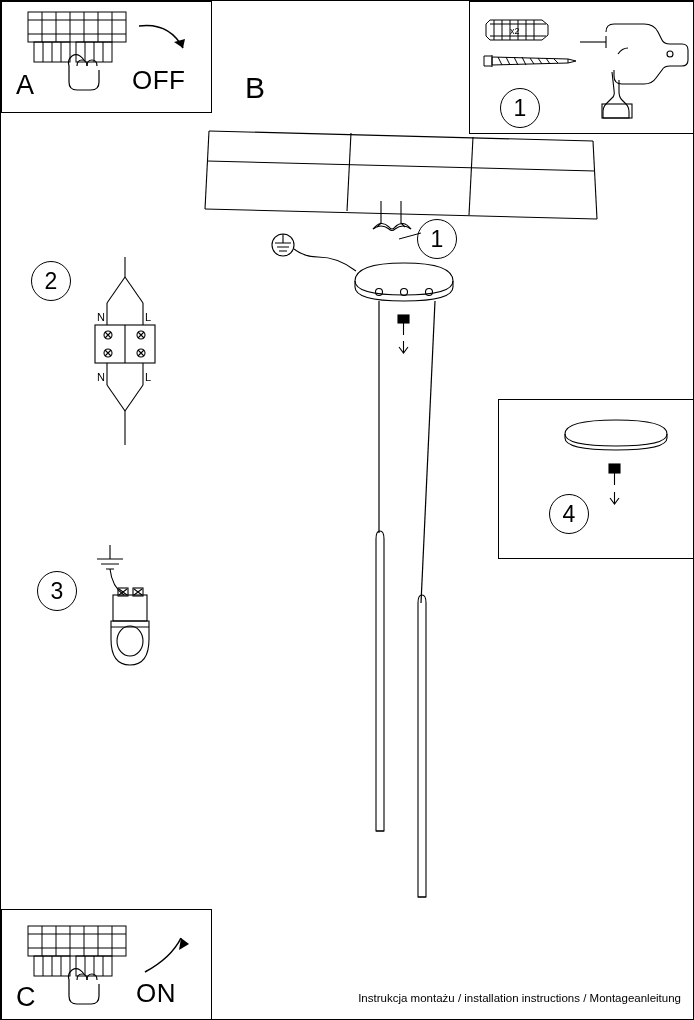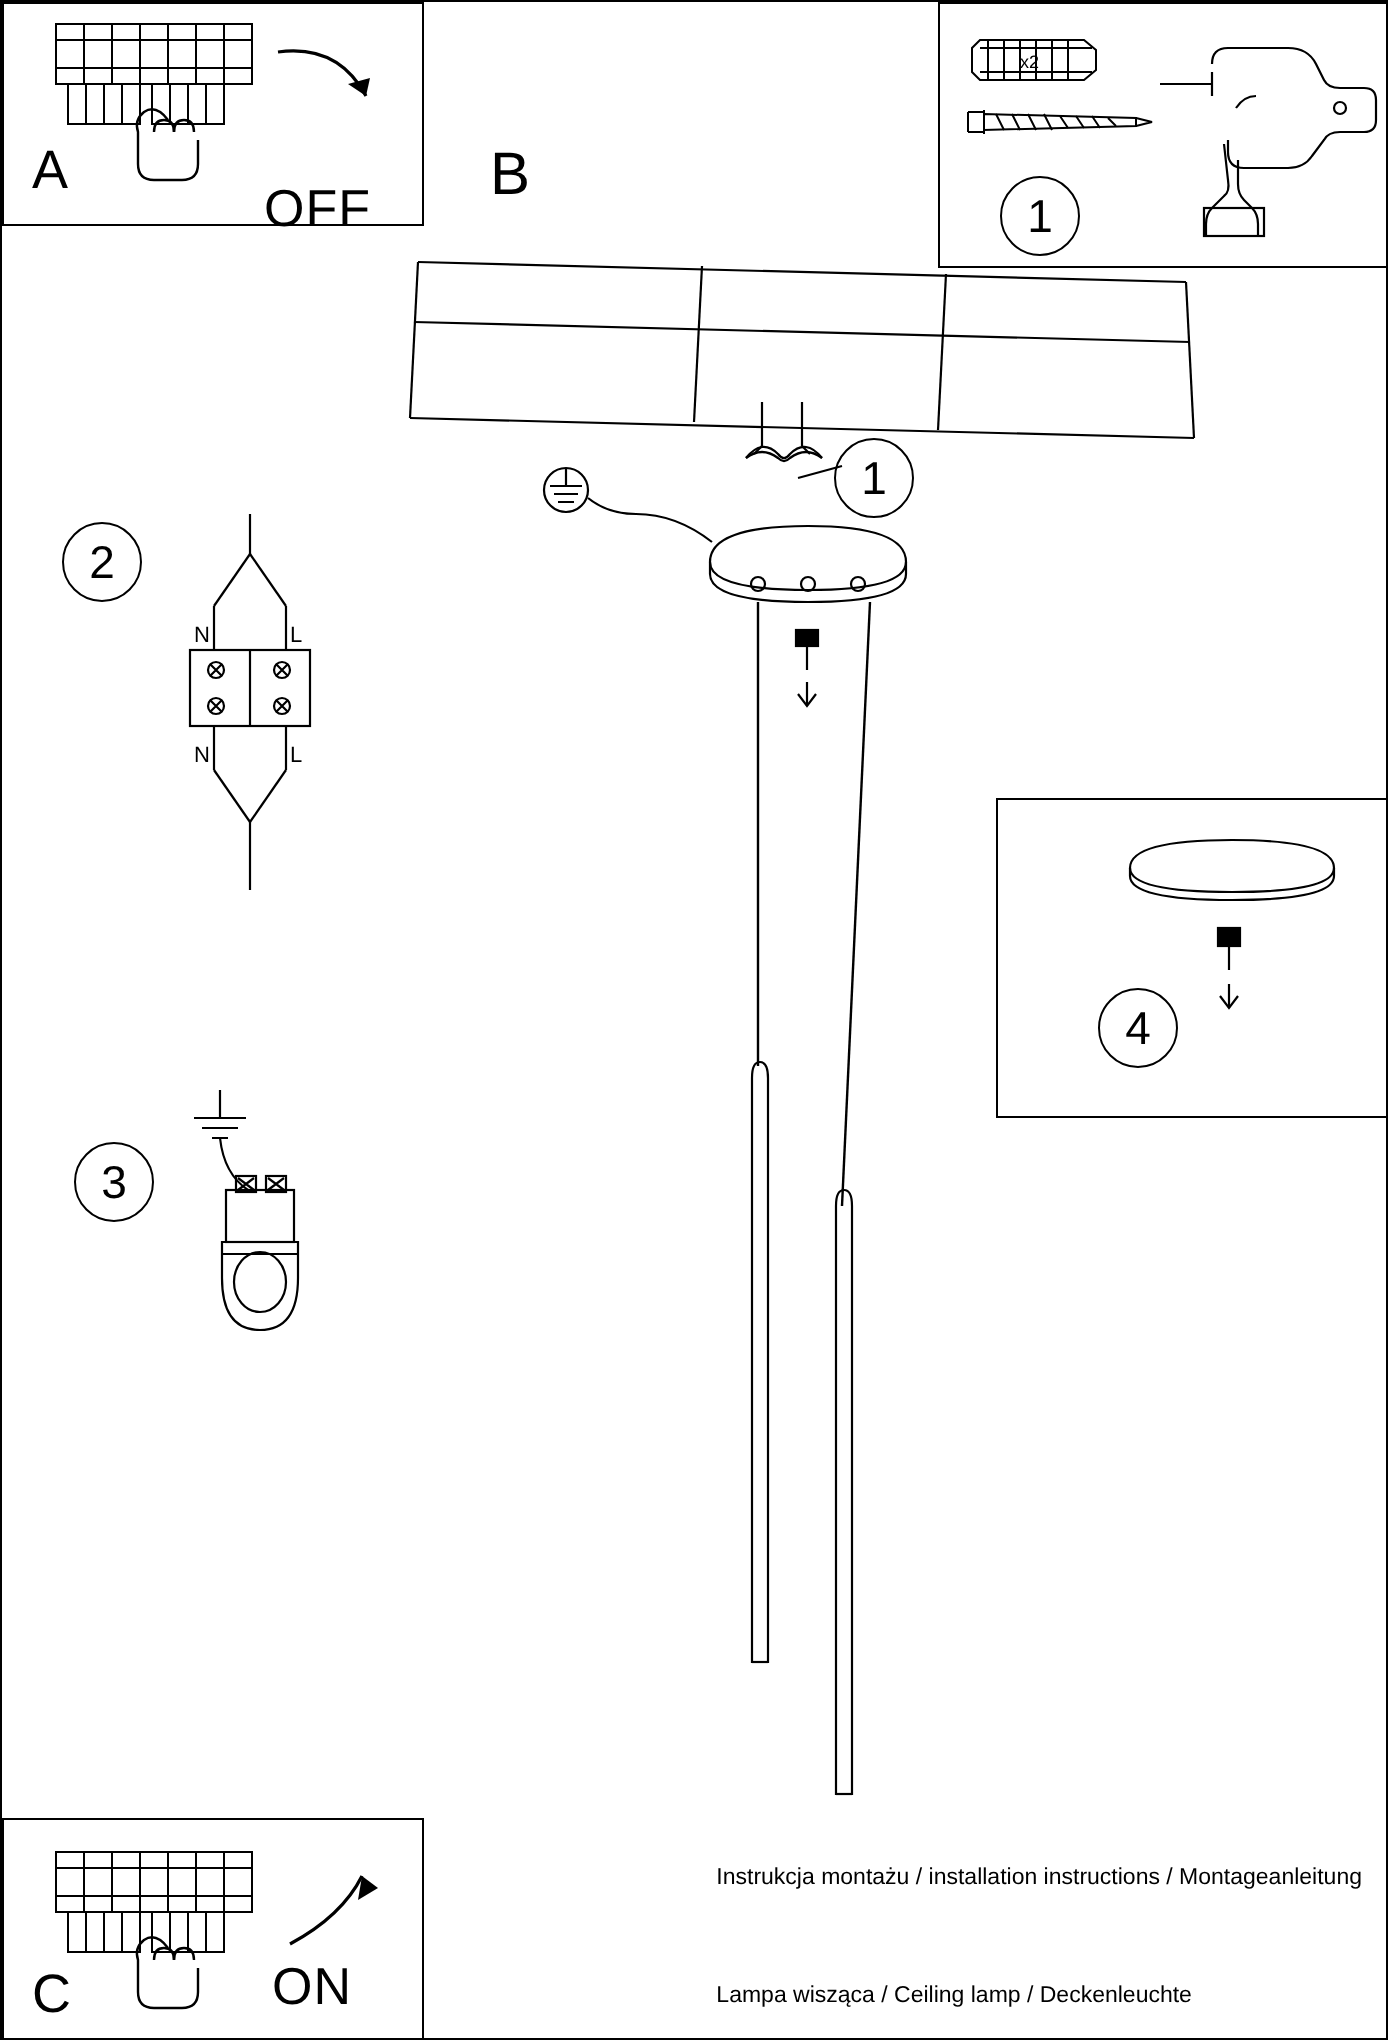--- a/index.html
+++ b/index.html
@@ -69,21 +69,21 @@
     font-size: 9px;
   }
 </style>
 </head>
 <body>
 
 <div id="sheet">
 
   <div class="box" style="left:0; top:0; width:211px; height:112px;">
     <span class="lbl lbl-big" style="left:14px; top:70px;">A</span>
-    <span class="step-word" style="left:130px; top:63px;margin-top:24px;">OFF</span>
+    <span class="step-word" style="left:130px; top:63px;">OFF</span>
 
     <svg class="abs" style="left:22px; top:6px;" width="110" height="95" viewBox="0 0 110 95">
       <g fill="none" stroke="#000" stroke-width="1">
         <rect x="4" y="4" width="98" height="30"></rect>
         <line x1="4" y1="12" x2="102" y2="12"></line>
         <line x1="4" y1="26" x2="102" y2="26"></line>
         <line x1="18" y1="4" x2="18" y2="34"></line>
         <line x1="32" y1="4" x2="32" y2="34"></line>
         <line x1="46" y1="4" x2="46" y2="34"></line>
         <line x1="60" y1="4" x2="60" y2="34"></line>
@@ -341,16 +341,15 @@
     </svg>
 
     <svg class="abs" style="left:133px; top:20px;" width="60" height="48" viewBox="0 0 60 48">
       <path d="M10 42 q26 -14 36 -34" fill="none" stroke="#000" stroke-width="1.6"></path>
       <path d="M46 8 l-2 12 l10 -6 z" fill="#000"></path>
     </svg>
   </div>
 
   <div class="footer">
     <div>Instrukcja montażu / installation instructions / Montageanleitung</div>
-    <div>Lampa wisząca / Ceiling lamp / Deckenleuchte</div>
   </div>
 
 </div>
 
 </body></html>

